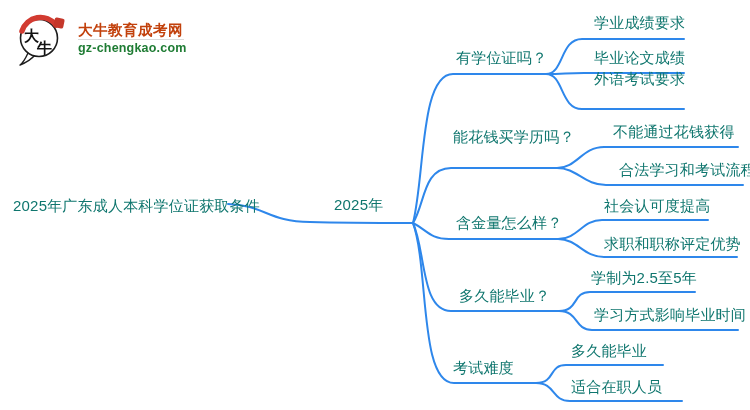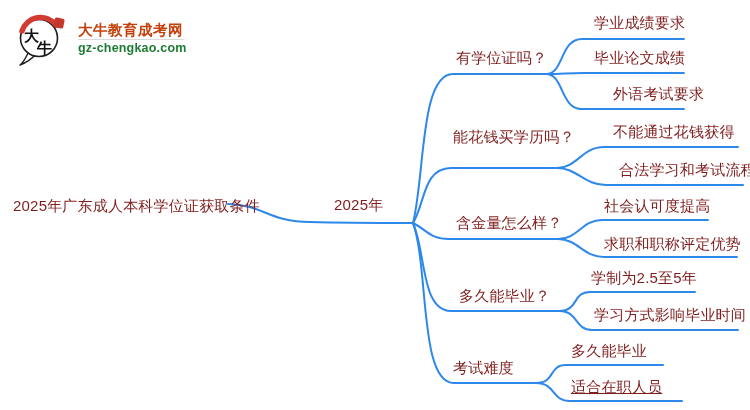--- a/index.html
+++ b/index.html
@@ -1,21 +1,21 @@
 <!DOCTYPE html>
 <html><head>
 <meta charset="utf-8">
 <style>
   html,body{margin:0;padding:0;background:#ffffff;}
   #stage{
     position:relative;width:750px;height:410px;background:#ffffff;
     font-family:"Liberation Sans","DejaVu Sans",sans-serif;overflow:hidden;
   }
   .lbl{
-    position:absolute;white-space:nowrap;color:#7f1d1d;font-size:15px;
+    position:absolute;white-space:nowrap;color:#0f766e;font-size:15px;
     line-height:16px;letter-spacing:0.2px;
   }
   .root{font-size:15px;}
   svg.links{position:absolute;left:0;top:0;}
   
   #logo-wrap{position:absolute;left:12px;top:10px;width:200px;height:56px;}
   #logo-svg{position:absolute;left:0;top:0;}
   .site-name{
     position:absolute;left:66px;top:11px;color:#c2410c;font-weight:bold;
     font-size:14.5px;white-space:nowrap;letter-spacing:0.5px;
@@ -82,27 +82,27 @@
   <div class="lbl" style="left:334px;top:197px;">2025年</div>
 
   <div class="lbl" style="left:456px;top:50px;text-align:right;">有学位证吗？</div>
   <div class="lbl" style="left:453px;top:129px;">能花钱买学历吗？</div>
   <div class="lbl" style="left:456px;top:215px;">含金量怎么样？</div>
   <div class="lbl" style="left:459px;top:288px;">多久能毕业？</div>
   <div class="lbl" style="left:453px;top:360px;">考试难度</div>
 
   <div class="lbl" style="left:594px;top:15px;">学业成绩要求</div>
   <div class="lbl" style="left:594px;top:50px;">毕业论文成绩</div>
-  <div class="lbl" style="left:594px;top:86px;margin-left:19px;">外语考试要求</div>
+  <div class="lbl" style="left:594px;top:71px;">外语考试要求</div>
 
   <div class="lbl" style="left:613px;top:124px;">不能通过花钱获得</div>
   <div class="lbl" style="left:619px;top:162px;">合法学习和考试流程</div>
 
   <div class="lbl" style="left:604px;top:198px;">社会认可度提高</div>
   <div class="lbl" style="left:604px;top:236px;">求职和职称评定优势</div>
 
   <div class="lbl" style="left:591px;top:270px;">学制为2.5至5年</div>
   <div class="lbl" style="left:594px;top:307px;">学习方式影响毕业时间</div>
 
   <div class="lbl" style="left:571px;top:343px;">多久能毕业</div>
-  <div class="lbl" style="left:571px;top:379px;text-decoration:underline;">适合在职人员</div>
+  <div class="lbl" style="left:571px;top:379px;">适合在职人员</div>
 
 </div>
 
 </body></html>

